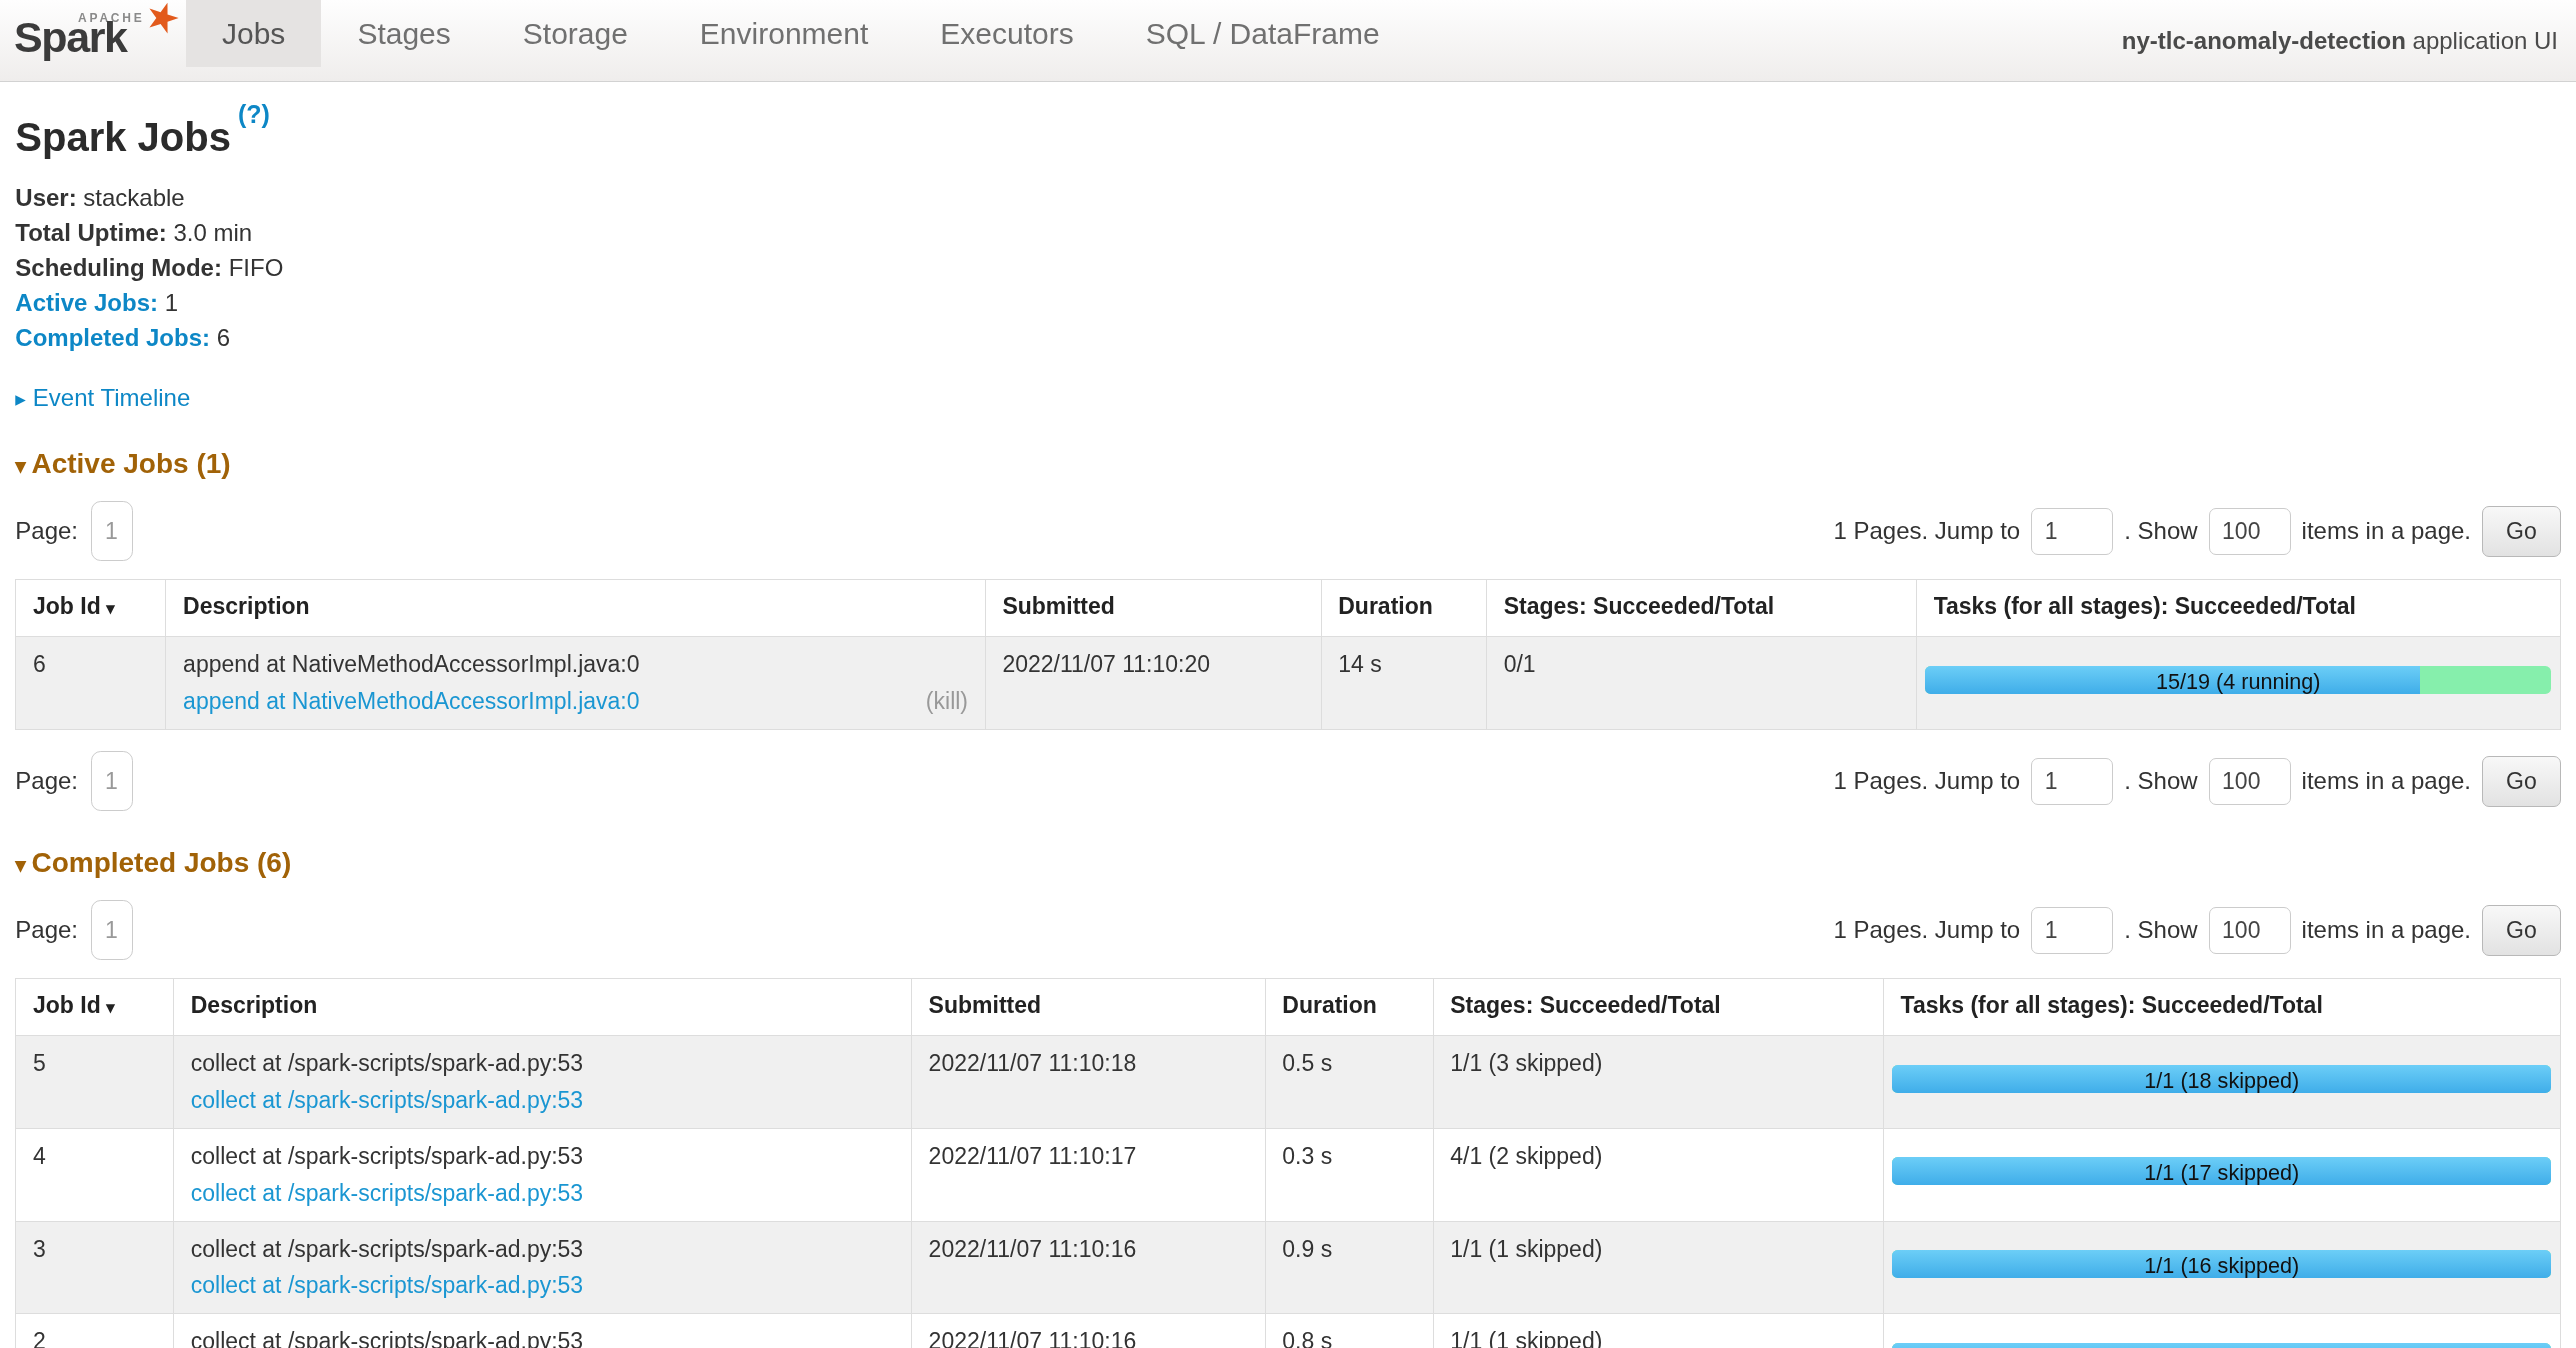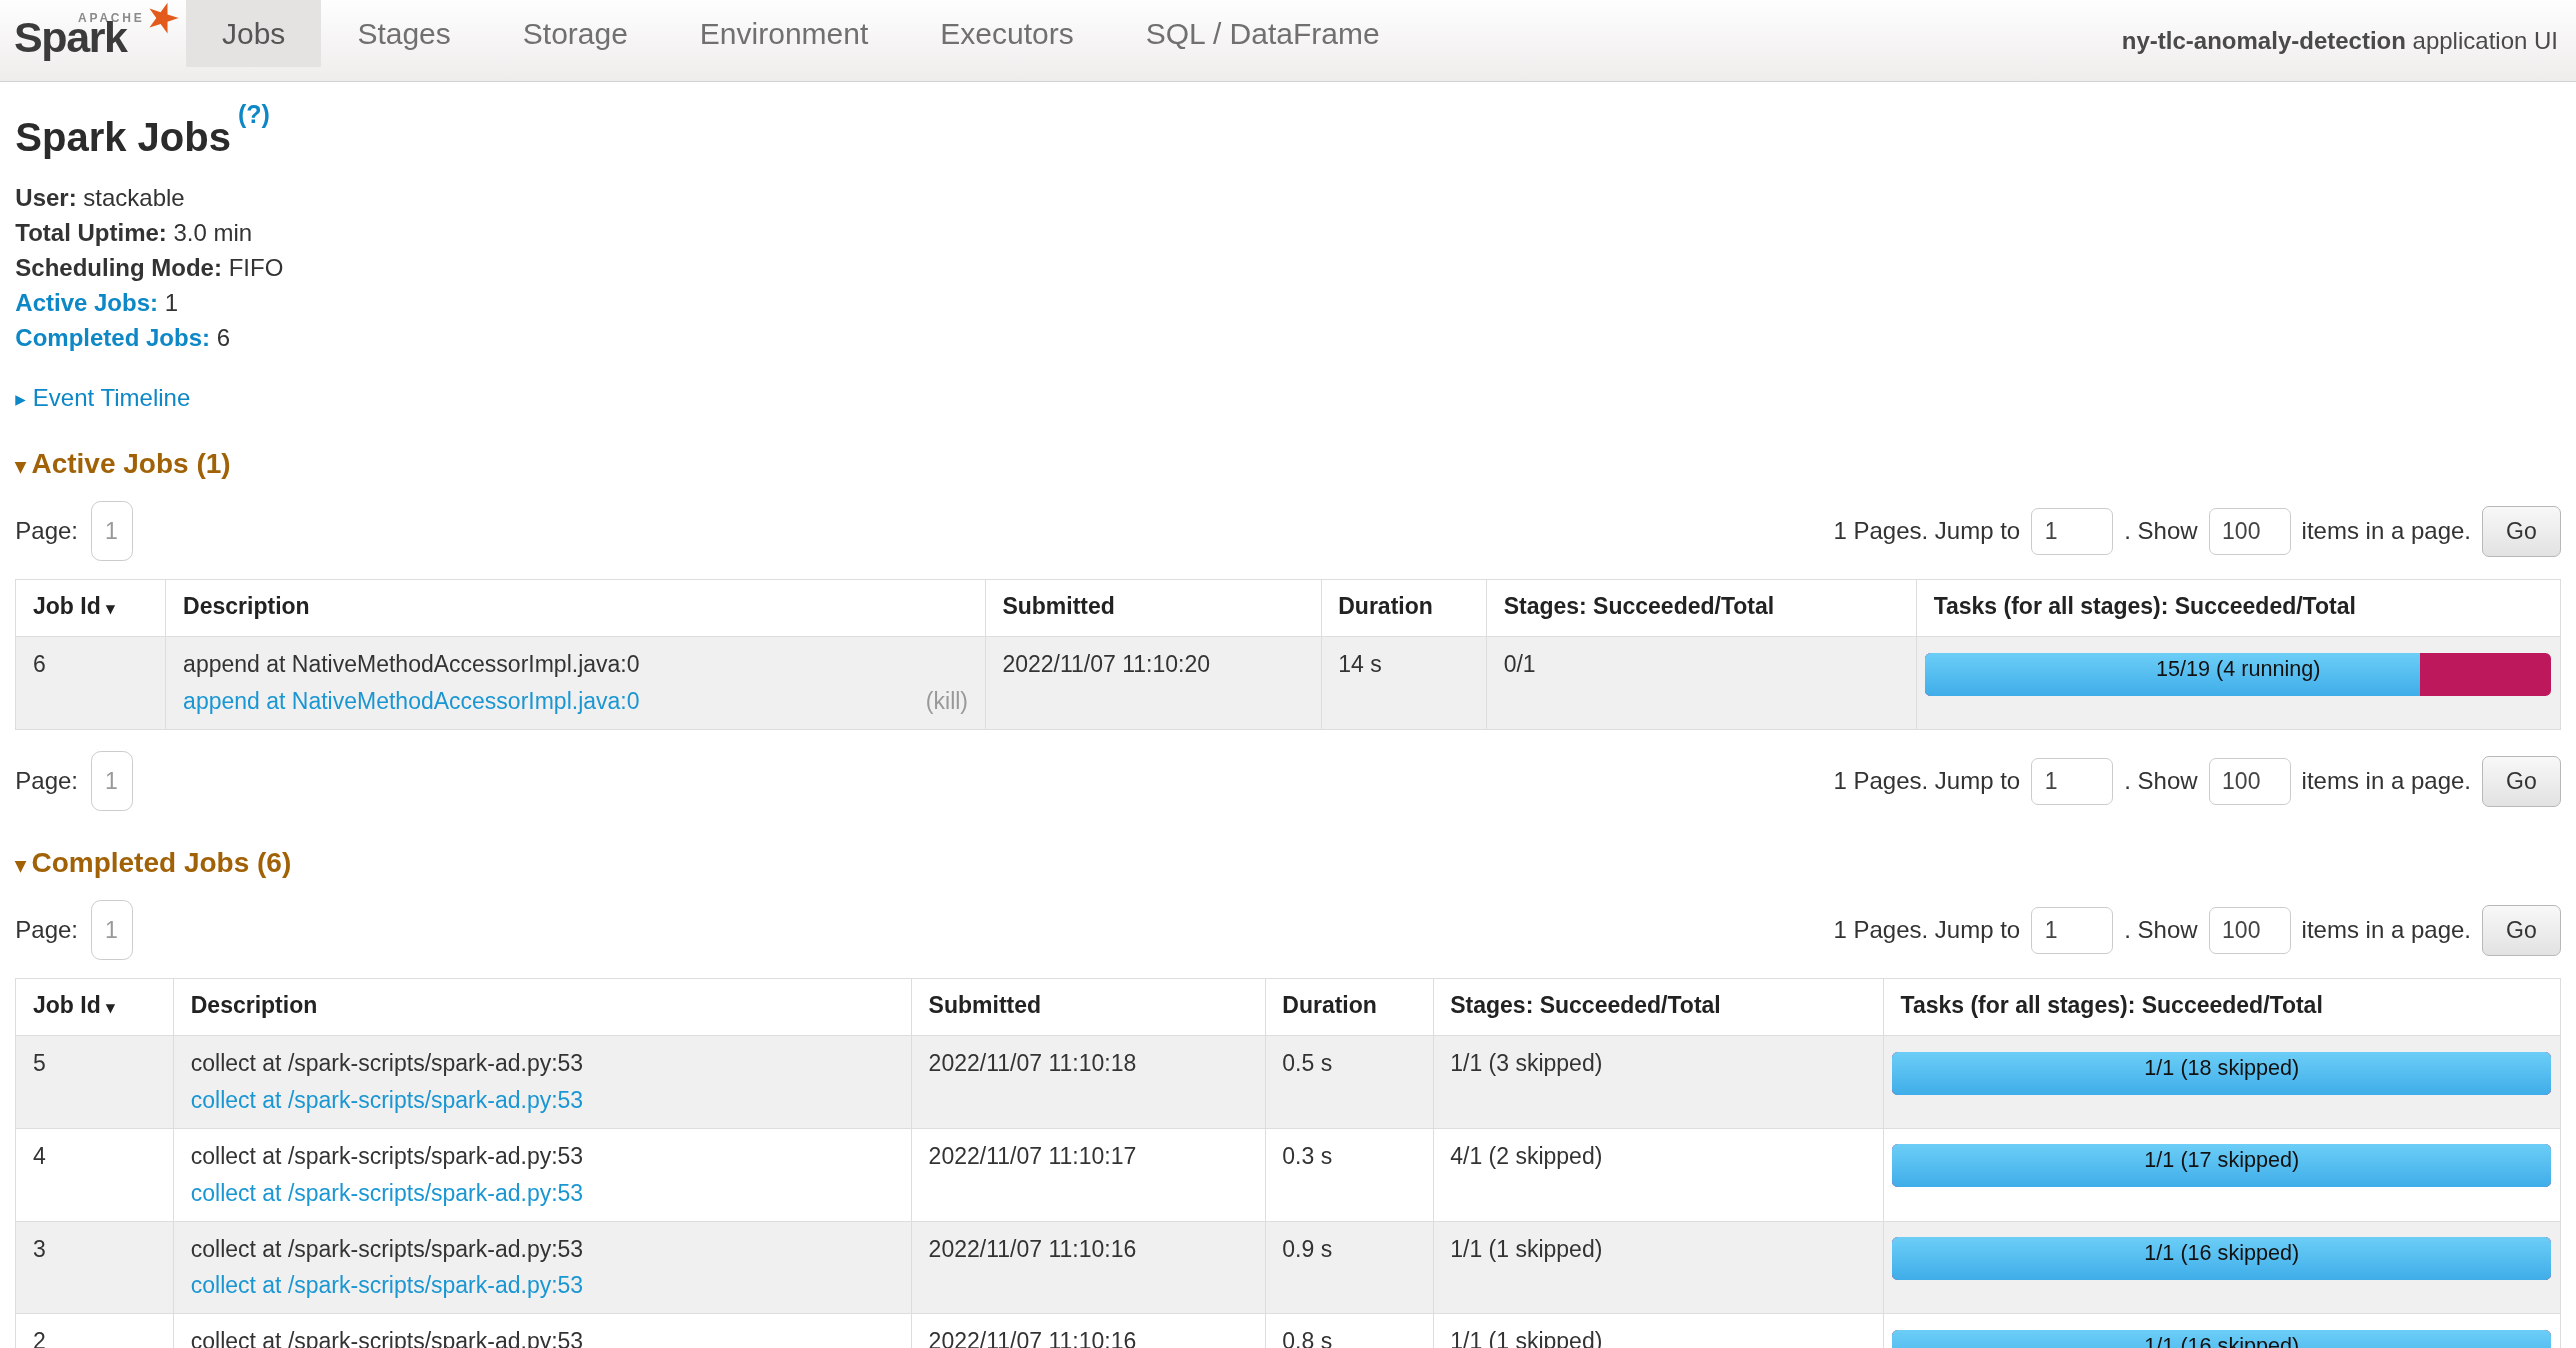--- a/index.html
+++ b/index.html
@@ -84,22 +84,22 @@
   th { padding:12.5px 16.7px 16.7px; font-weight:bold; color:#222; background:#fff; }
   td { padding:14px 16.7px; }
   tr.odd { background:#f0f0f0; }
   tr.even { background:#ffffff; }
   .sort-ind { font-size:16.7px; margin-left:5.6px; }
   .desc-line { margin-bottom:9.7px; }
   .desc-link { color:#1a96d2; text-decoration:none; cursor:pointer; }
   .kill { color:#999; float:right; font-size:23px; }
   .tasks-cell { padding:12.5px 8.3px; }
   .bar {
-    position:relative; height:43px; background:#be185d;
-    border-radius:5.6px; overflow:hidden; margin-top:3px;
+    position:relative; height:28px; background:#86efac;
+    border-radius:5.6px; overflow:hidden; margin-top:16px;
   }
   .bar-fill {
     position:absolute; top:0; left:0; bottom:0;
     background:linear-gradient(#6ccef7,#3fade9);
   }
   .bar-label {
     position:absolute; left:0; width:100%; text-align:center;
     line-height:32px; font-size:21.6px; color:#111;
   }
 </style>

